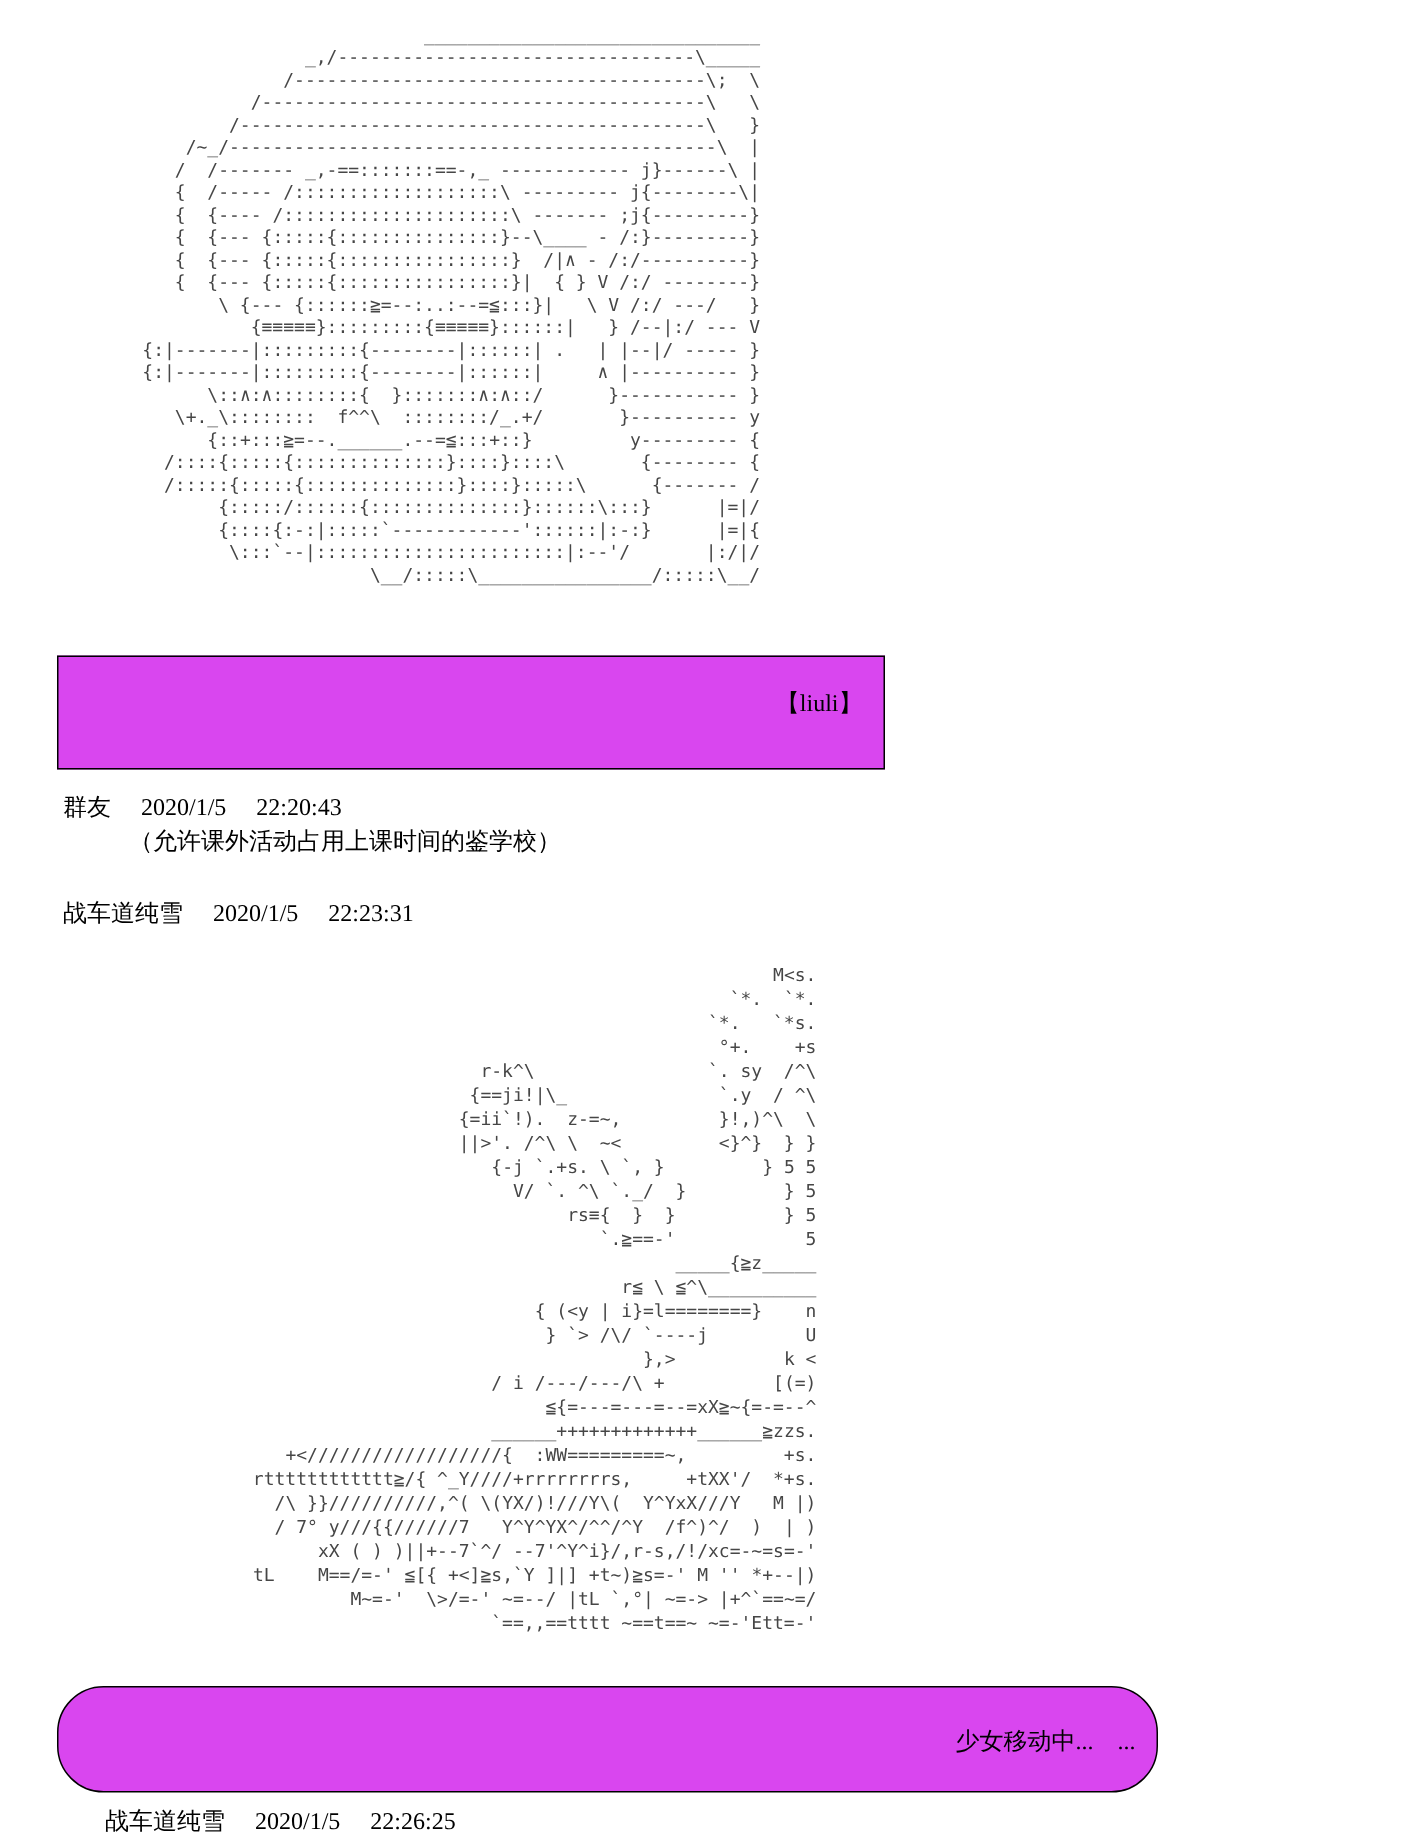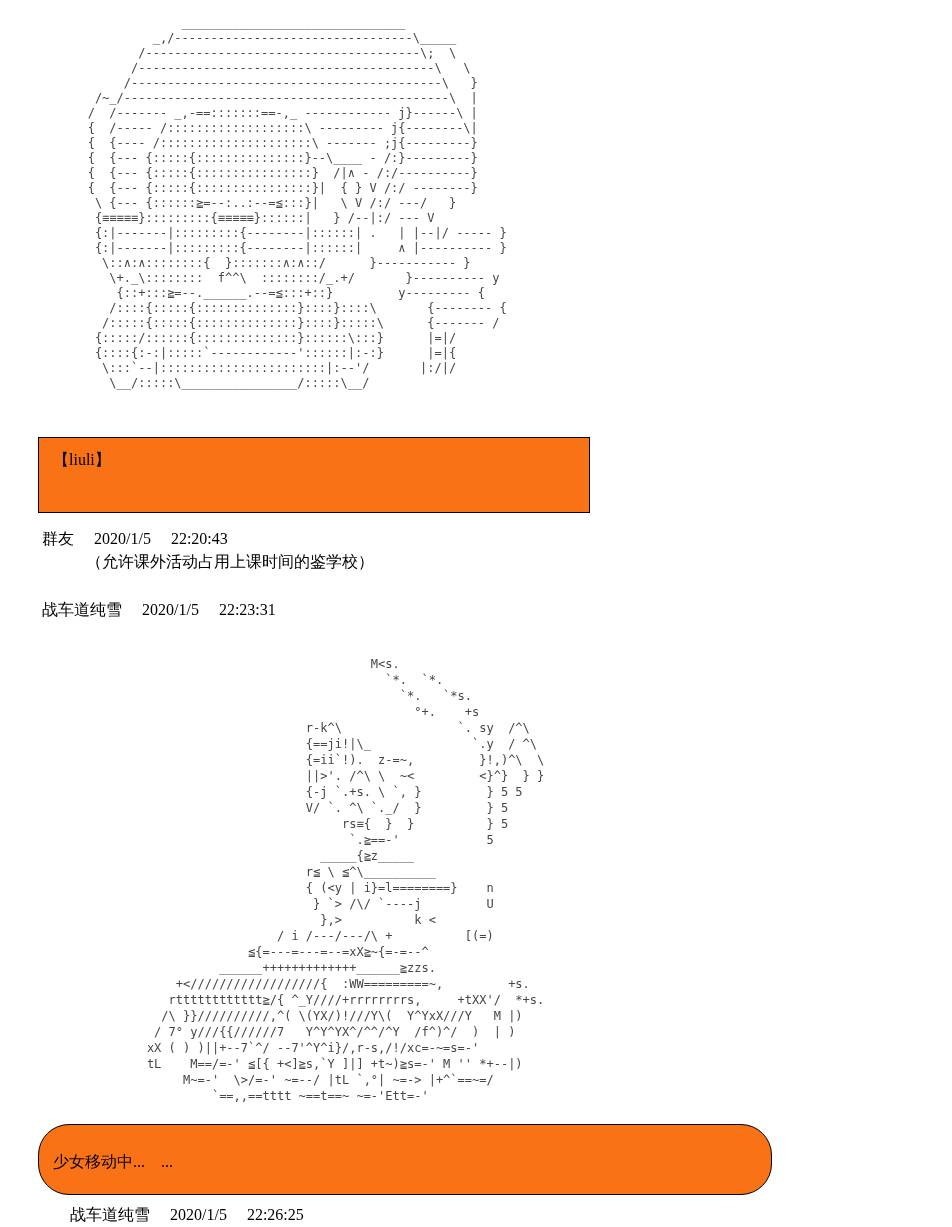--- a/index.html
+++ b/index.html
@@ -1,39 +1,39 @@
 <!DOCTYPE html>
 <html><head>
 <meta charset="utf-8">
 <style>
-  * { margin: 0; padding: 0; box-sizing: border-box; }
+  * { margin: 0; padding: 0; box-sizing: border-box; text-align: right; }
   html, body { background: #ffffff; }
   body {
     position: relative;
     width: 952px;
     height: 1227px;
     overflow: hidden;
     color: #000000;
     font-family: "Liberation Serif", "DejaVu Serif", serif;
   }
   .aa {
     position: absolute;
     font-family: "DejaVu Sans Mono", monospace;
     font-size: 12px;
     line-height: 15px;
     color: #464646;
     white-space: pre;
   }
   #aa-character { left: 66px; top: 16px; }
-  #aa-tank { left: 118px; top: 656px; line-height: 16px; }
+  #aa-tank { left: 118px; top: 642px; line-height: 16px; }
   .dialog-box {
     position: absolute;
     border: 1px solid #000000;
-    background: #f97316;
-    padding: 9px 14px;
+    background: #d946ef;
+    padding: 19px 14px;
     font-size: 16px;
     line-height: 26px;
   }
   #dialog-box-1 { left: 38px; top: 437px; width: 552px; height: 76px; }
   #dialog-box-2 { left: 38px; top: 1124px; width: 734px; height: 71px; padding-top: 24px; border-radius: 31px; }
   .meta-line {
     position: absolute;
     font-size: 16px;
     line-height: 20px;
     color: #000000;

